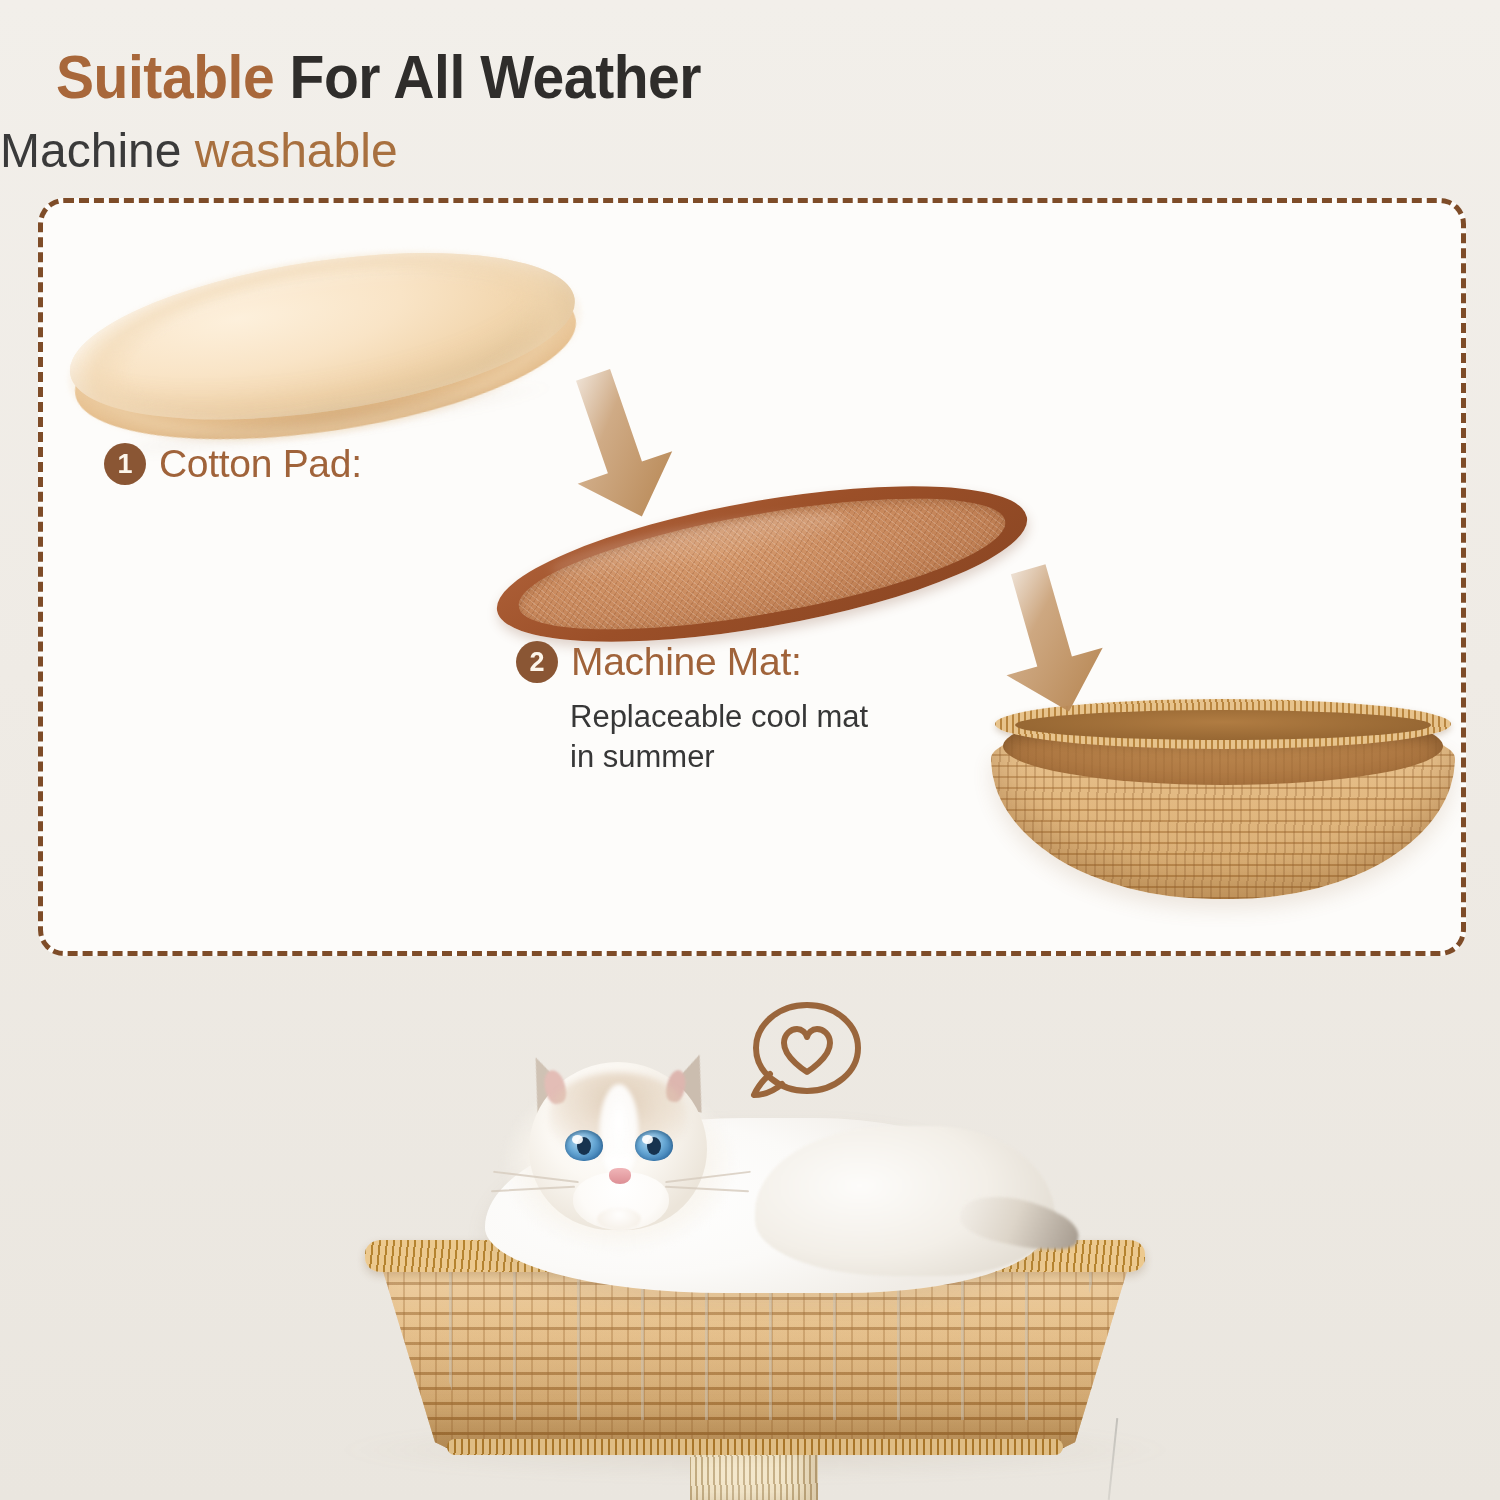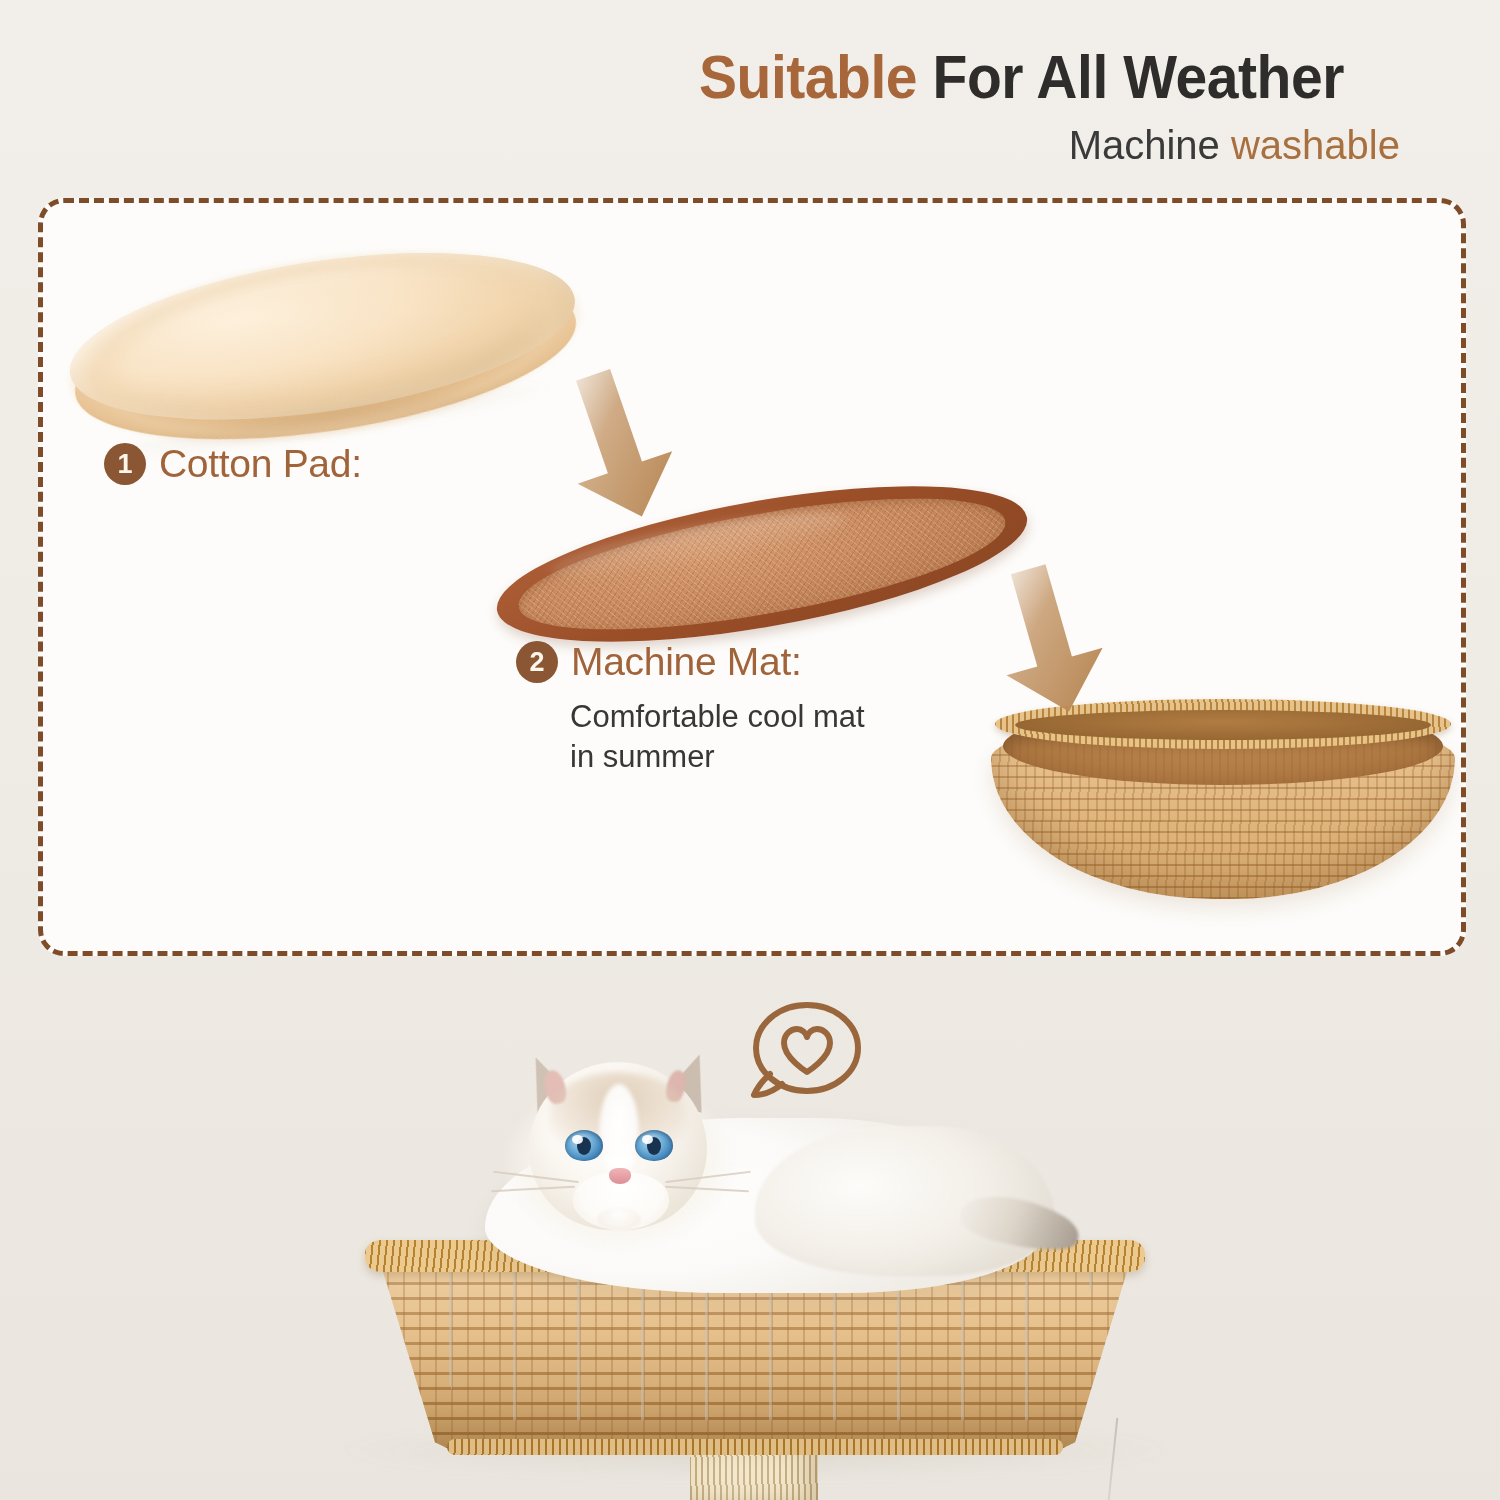--- a/index.html
+++ b/index.html
@@ -15,34 +15,34 @@
   .bg-texture{
     position:absolute; inset:0;
     background:
       linear-gradient(180deg,#f2efea 0%,#efebe5 45%,#eae6df 100%),
       repeating-linear-gradient(0deg, rgba(255,255,255,.35) 0 1px, rgba(0,0,0,.012) 1px 3px),
       repeating-linear-gradient(90deg, rgba(255,255,255,.30) 0 1px, rgba(0,0,0,.012) 1px 3px);
     z-index:0;
   }
 
   
-  .header{ position:absolute; top:0; left:0; width:1400px; z-index:6; text-align:right; }
+  .header{ position:absolute; top:0; left:0; width:1400px; z-index:6; text-align:left; }
   .title{
     margin-top:44px;
     font-size:62px; font-weight:700; letter-spacing:-0.5px;
     line-height:1.05;
     font-family:"Liberation Sans Narrow","Liberation Sans", sans-serif;
     transform:scaleX(.92); transform-origin:center;
     white-space:nowrap;
   }
   .title .hl{ color:#a8673a; }
   .title .dk{ color:#2f2d2b; }
   .subtitle{
     margin-top:14px;
-    font-size:40px; font-weight:400;
+    font-size:48px; font-weight:400;
     white-space:nowrap;
   }
   .subtitle .dk{ color:#3a3a3a; }
   .subtitle .hl{ color:#a8703f; }
 
   
   .panel{
     position:absolute; left:38px; top:198px; width:1428px; height:758px;
     background:#fdfcfa;
     border:5px dashed #7e4c28;
@@ -416,21 +416,21 @@
     <div class="badge">1</div>
     <div class="lbl">Cotton Pad:</div>
   </div>
 </div>
 
 <div class="callout" style="left:516px; top:640px;">
   <div class="head">
     <div class="badge">2</div>
     <div class="lbl">Machine Mat:</div>
   </div>
-  <div class="desc">Comfortable cool mat
+  <div class="desc">Replaceable cool mat
 in summer</div>
 </div>
 
 <div class="bubble">
   <svg width="120" height="108" viewBox="0 0 120 108" aria-hidden="true">
     <g fill="none" stroke="#9a663c" stroke-width="6" stroke-linecap="round" stroke-linejoin="round">
       <ellipse cx="63" cy="48" rx="51" ry="43"></ellipse>
       <path d="M26 74 C17 82, 13 88, 10 95 C21 95, 31 90, 38 84"></path>
       <path d="M63 72 C63 72, 40 58, 40 43 C40 34, 47 29, 53 29 C58 29, 62 33, 63 37
                C64 33, 68 29, 73 29 C79 29, 86 34, 86 43 C86 58, 63 72, 63 72 Z"></path>

